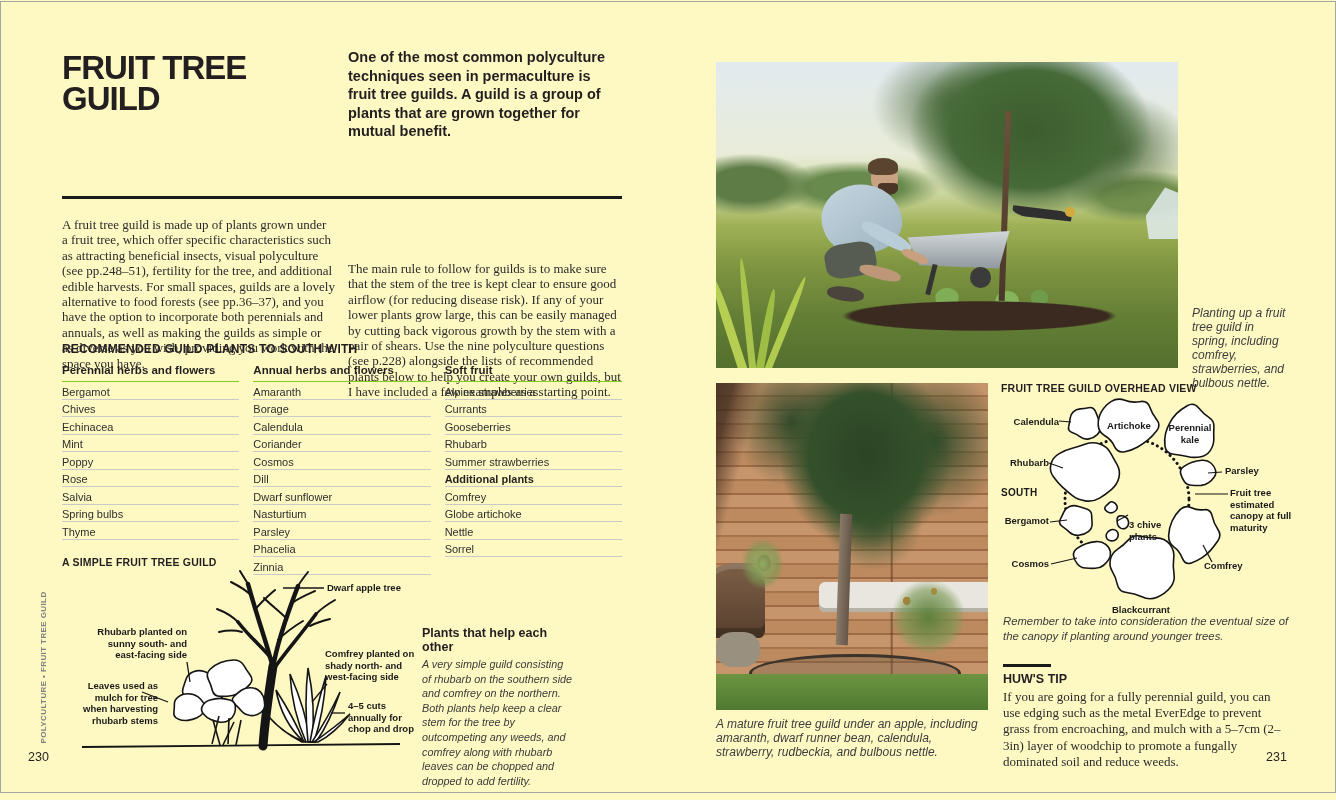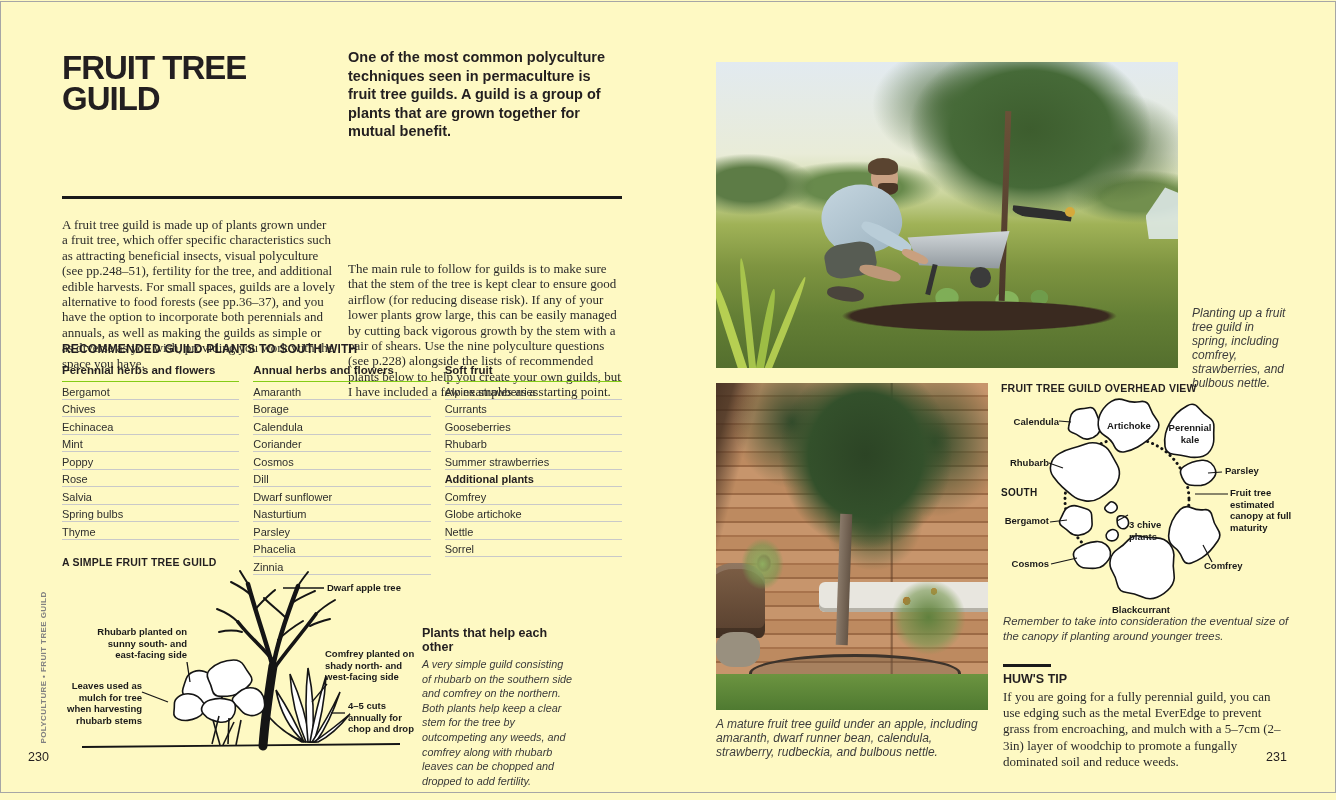--- a/index.html
+++ b/index.html
@@ -193,21 +193,21 @@
         <line x1="20" y1="177" x2="338" y2="174" stroke-width="1.8"></line>
         <line x1="221" y1="18" x2="262" y2="18"></line>
         <polyline points="125,92 128,112" fill="none"></polyline>
         <line x1="80" y1="122" x2="106" y2="132"></line>
         <line x1="265" y1="114" x2="250" y2="132"></line>
         <line x1="269" y1="143" x2="283" y2="143"></line>
       </g>
     </svg>
     <div class="dlabel" style="left:265px;top:12px;width:80px;">Dwarf apple tree</div>
     <div class="dlabel ra" style="left:30px;top:56px;width:95px;">Rhubarb planted on sunny south- and east-facing side</div>
-    <div class="dlabel ra" style="left:0px;top:110px;width:80px;">Leaves used as mulch for tree when harvesting rhubarb stems</div>
+    <div class="dlabel ra" style="left:16px;top:110px;width:80px;">Leaves used as mulch for tree when harvesting rhubarb stems</div>
     <div class="dlabel" style="left:263px;top:78px;width:92px;">Comfrey planted on shady north- and west-facing side</div>
     <div class="dlabel" style="left:286px;top:130px;width:70px;">4–5 cuts annually for chop and drop</div>
   </div>
 
   <div class="abs help">
     <div class="hd">Plants that help each other</div>
     <div class="bd">A very simple guild consisting of rhubarb on the southern side and comfrey on the northern. Both plants help keep a clear stem for the tree by outcompeting any weeds, and comfrey along with rhubarb leaves can be chopped and dropped to add fertility.</div>
   </div>
 
   <div class="abs pageno" style="left:28px;top:750px;">230</div>

